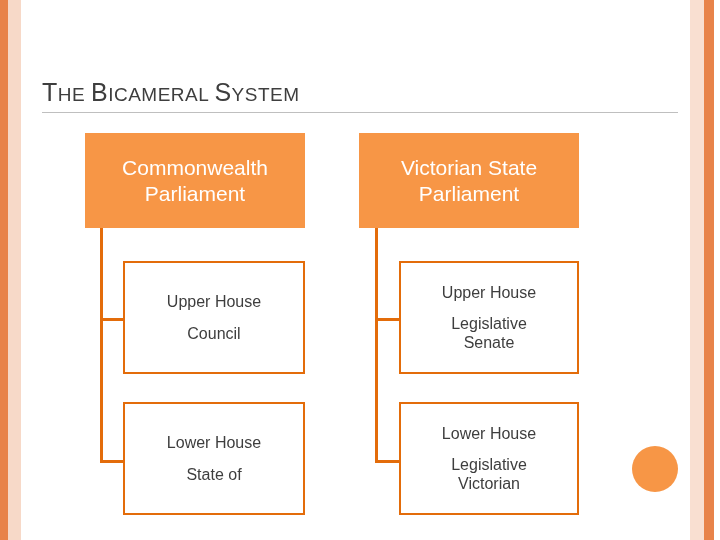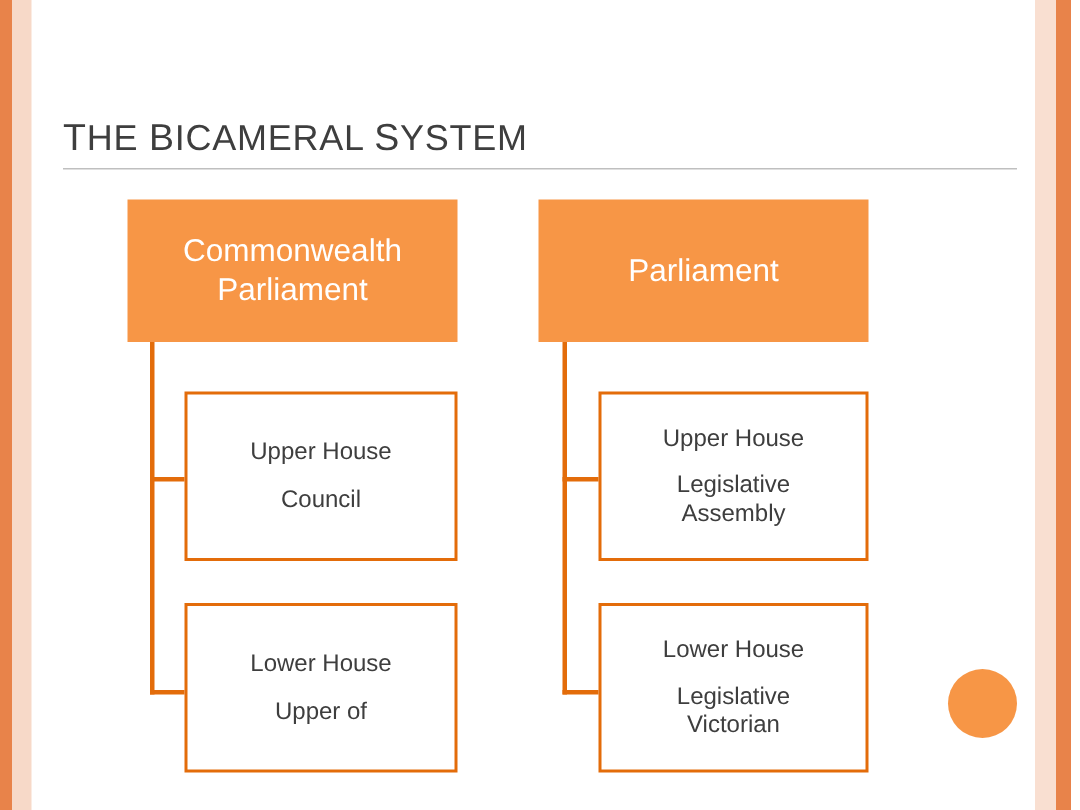--- a/index.html
+++ b/index.html
@@ -53,21 +53,21 @@
     top: 78px;
     color: #3E3E3E;
     font-size: 25px;
     letter-spacing: 0.5px;
     white-space: nowrap;
   }
   .title .cap {
     font-size: 25px;
   }
   .title .small {
-    font-size: 24px;
+    font-size: 19px;
   }
   .title-underline {
     position: absolute;
     left: 42px;
     top: 112px;
     width: 636px;
     height: 1px;
     background: #BFBFBF;
   }
 
@@ -154,32 +154,33 @@
 
   <div class="box box-outlined" style="left:123px; top:261px; width:182px; height:113px;">
     <span class="box-line">Upper House</span>
     <span class="line-gap"></span>
     <span class="box-line">Council</span>
   </div>
 
   <div class="box box-outlined" style="left:123px; top:402px; width:182px; height:113px;">
     <span class="box-line">Lower House</span>
     <span class="line-gap"></span>
-    <span class="box-line">Upper of</span>
+    <span class="box-line">State of</span>
   </div>
 
   <div class="box box-filled" style="left:359px; top:133px; width:220px; height:95px;">
+    <span class="box-line">Victorian State</span>
     <span class="box-line">Parliament</span>
   </div>
 
   <div class="box box-outlined" style="left:399px; top:261px; width:180px; height:113px;">
     <span class="box-line">Upper House</span>
     <span class="line-gap"></span>
     <span class="box-line">Legislative</span>
-    <span class="box-line">Assembly</span>
+    <span class="box-line">Senate</span>
   </div>
 
   <div class="box box-outlined" style="left:399px; top:402px; width:180px; height:113px;">
     <span class="box-line">Lower House</span>
     <span class="line-gap"></span>
     <span class="box-line">Legislative</span>
     <span class="box-line">Victorian</span>
   </div>
 
 </div>

